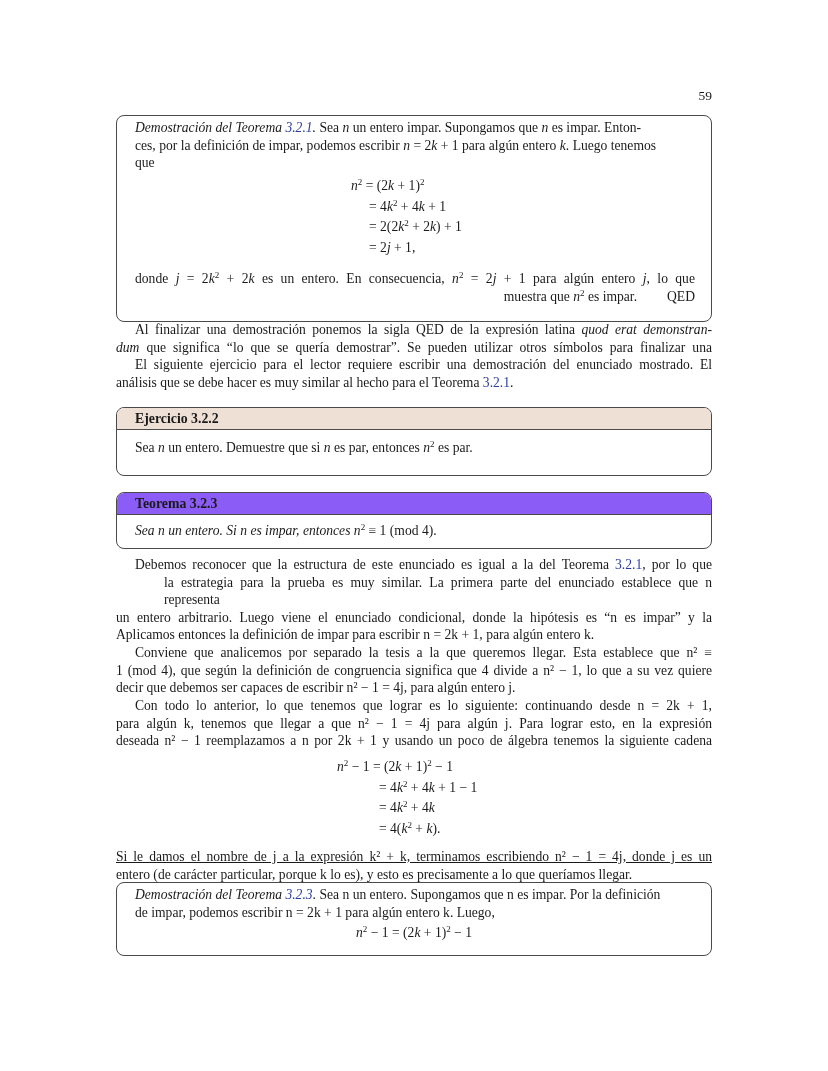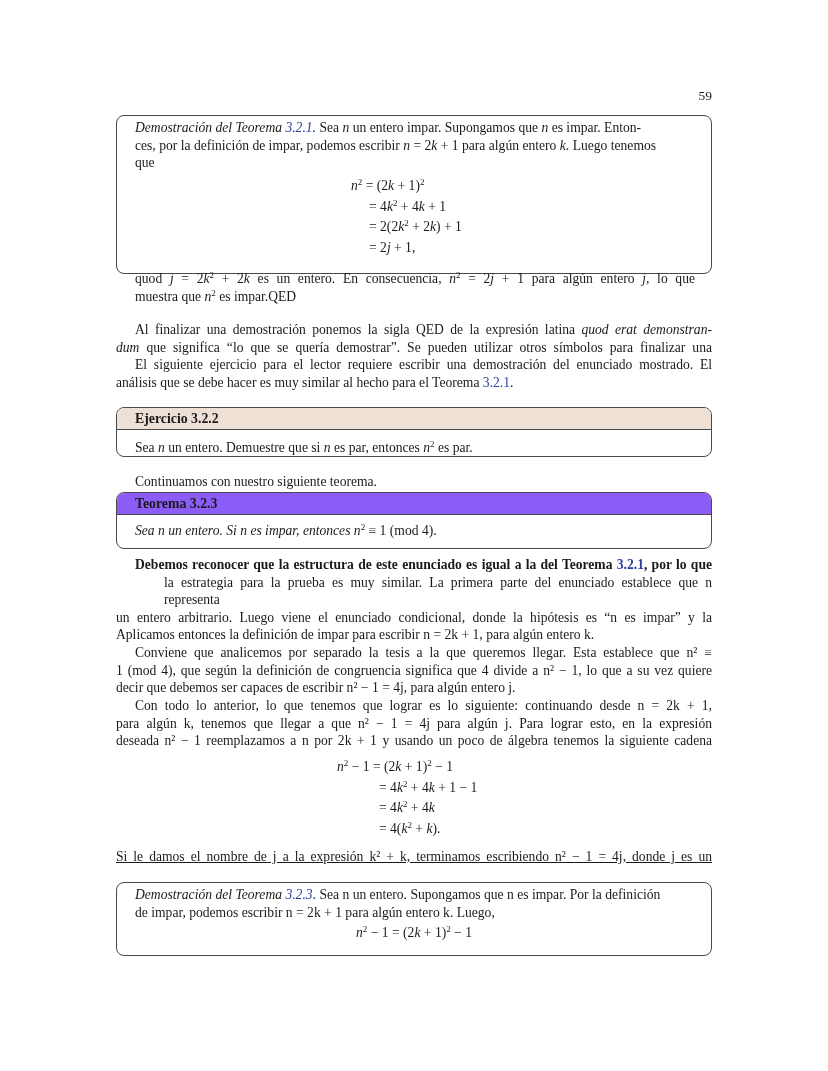--- a/index.html
+++ b/index.html
@@ -17,83 +17,82 @@
   .ref { color: #2b3ea0; }
   .ref-it { color: #2b3ea0; font-style: italic; }
   .eqblock { position: relative; font-family: "Liberation Serif", serif; font-size: 13.6px; line-height: 20.5px; }
   .hdr { height: 21px; border-bottom: 1.2px solid #4a4a4a; border-radius: 7px 7px 0 0;
          font-family: "Liberation Serif", serif; font-weight: bold; font-size: 13.8px; line-height: 21px; padding-left: 18px; }
   .hdr-ej { background: #efe0d6; }
   .hdr-th { background: #8b5cf6; }
   .abs { position: absolute; left: 116px; width: 596px; }
   sup { font-size: 9px; line-height: 0; vertical-align: 5px; }
   i { font-style: italic; }
-  .qed-line { display: flex; justify-content: flex-start; }
+  .qed-line { display: flex; justify-content: flex-end; gap: 30px; }
   .sq-black { display: inline-block; width: 9px; height: 9px; background: #111; vertical-align: 0px; margin: 0 1px; }
 </style>
 </head>
 <body>
 
 <div class="page">
 
   <div class="pagenum">59</div>
 
-  <div class="box" style="top:115px;height:159px;">
+  <div class="box" style="top:115px;height:207px;">
     <div class="inner txt" style="padding-top:3px;">
       <div>
         <span class="proof-title"><span>Demostración del Teorema</span> <span class="ref-it">3.2.1</span>.</span>
         Sea <i>n</i> <span>un entero impar. Supongamos que</span> <i>n</i> <span>es impar. Enton-</span>
       </div>
       <div>
         <span>ces, por la definición de impar, podemos escribir</span> <i>n</i> = 2<i>k</i> + 1 <span>para algún entero</span> <i>k</i><span>. Luego tenemos</span>
       </div>
       <div>que</div>
     </div>
     <div class="eqblock" style="position:absolute;left:0;top:60px;width:596px;">
       <div style="position:absolute;left:234px;top:0;"><i>n</i><sup>2</sup> = (2<i>k</i> + 1)<sup>2</sup></div>
       <div style="position:absolute;left:252px;top:20.5px;">= 4<i>k</i><sup>2</sup> + 4<i>k</i> + 1</div>
       <div style="position:absolute;left:252px;top:41px;">= 2(2<i>k</i><sup>2</sup> + 2<i>k</i>) + 1</div>
       <div style="position:absolute;left:252px;top:61.5px;">= 2<i>j</i> + 1,</div>
     </div>
     <div class="inner txt" style="position:absolute;left:0;top:154px;width:596px;box-sizing:border-box;">
       <div style="text-align:justify;text-align-last:justify;">
-        <span>quod</span> <i>j</i> = 2<i>k</i><sup>2</sup> + 2<i>k</i> <span>es un entero. En consecuencia,</span> <i>n</i><sup>2</sup> = 2<i>j</i> + 1 <span>para algún entero</span> <i>j</i><span>, lo que</span>
+        <span>donde</span> <i>j</i> = 2<i>k</i><sup>2</sup> + 2<i>k</i> <span>es un entero. En consecuencia,</span> <i>n</i><sup>2</sup> = 2<i>j</i> + 1 <span>para algún entero</span> <i>j</i><span>, lo que</span>
       </div>
       <div class="qed-line">
         <span><span>muestra que</span> <i>n</i><sup>2</sup> <span>es impar.</span></span>
         <span>QED</span>
       </div>
     </div>
   </div>
 
   <div class="abs txt" style="top:321px;">
     <div class="ind" style="text-align:justify;text-align-last:justify;"><span>Al finalizar una demostración ponemos la sigla QED de la expresión latina</span> <i>quod erat demonstran-</i></div>
     <div style="text-align:justify;text-align-last:justify;"><i>dum</i> <span>que significa “lo que se quería demostrar”. Se pueden utilizar otros símbolos para finalizar una</span></div>
     <div class="ind" style="text-align:justify;text-align-last:justify;">El siguiente ejercicio para el lector requiere escribir una demostración del enunciado mostrado. El</div>
     <div><span>análisis que se debe hacer es muy similar al hecho para el Teorema</span> <span class="ref">3.2.1</span><span>.</span></div>
   </div>
 
-  <div class="box" style="top:407px;height:50px;">
+  <div class="box" style="top:407px;height:69px;">
     <div class="hdr hdr-ej">Ejercicio 3.2.2</div>
     <div class="inner txt" style="padding-top:9px;">
       <span>Sea</span> <i>n</i> <span>un entero. Demuestre que si</span> <i>n</i> <span>es par, entonces</span> <i>n</i><sup>2</sup> <span>es par.</span>
     </div>
   </div>
 
-  <div class="abs txt ind" style="top:473px;">Continuamos con nuestro siguiente teorema.</div>
 
   <div class="box" style="top:492px;height:57px;">
     <div class="hdr hdr-th">Teorema 3.2.3</div>
     <div class="inner txt" style="padding-top:7px;">
       <i>Sea n un entero. Si n es impar, entonces</i> <i>n</i><sup>2</sup> ≡ 1 <span>(mod 4).</span>
     </div>
   </div>
 
   <div class="abs txt" style="top:556px;">
-    <div class="ind" style="text-align-last:justify;font-weight:bold;"><span>Debemos reconocer que la estructura de este enunciado es igual a la del Teorema</span> <span class="ref">3.2.1</span><span>, por lo que</span></div>
+    <div class="ind" style="text-align-last:justify;"><span>Debemos reconocer que la estructura de este enunciado es igual a la del Teorema</span> <span class="ref">3.2.1</span><span>, por lo que</span></div>
     <div style="text-align-last:justify;margin-left:48px;">la estrategia para la prueba es muy similar. La primera parte del enunciado establece que n representa</div>
     <div style="text-align-last:justify;">un entero arbitrario. Luego viene el enunciado condicional, donde la hipótesis es “n es impar” y la</div>
     <div>Aplicamos entonces la definición de impar para escribir n = 2k + 1, para algún entero k.</div>
   </div>
 
   <div class="abs txt" style="top:644px;">
     <div class="ind" style="text-align-last:justify;">Conviene que analicemos por separado la tesis a la que queremos llegar. Esta establece que n² ≡</div>
     <div style="text-align-last:justify;">1 (mod 4), que según la definición de congruencia significa que 4 divide a n² − 1, lo que a su vez quiere</div>
     <div>decir que debemos ser capaces de escribir n² − 1 = 4j, para algún entero j.</div>
   </div>
@@ -106,20 +105,21 @@
 
   <div class="eqblock" style="position:absolute;left:0;top:757px;width:828px;">
     <div style="position:absolute;left:337px;top:0;"><i>n</i><sup>2</sup> − 1 = (2<i>k</i> + 1)<sup>2</sup> − 1</div>
     <div style="position:absolute;left:379px;top:20.5px;">= 4<i>k</i><sup>2</sup> + 4<i>k</i> + 1 − 1</div>
     <div style="position:absolute;left:379px;top:41px;">= 4<i>k</i><sup>2</sup> + 4<i>k</i></div>
     <div style="position:absolute;left:379px;top:61.5px;">= 4(<i>k</i><sup>2</sup> + <i>k</i>).</div>
   </div>
 
   <div class="abs txt" style="top:848px;">
     <div style="text-align-last:justify;text-decoration:underline;">Si le damos el nombre de j a la expresión k² + k, terminamos escribiendo n² − 1 = 4j, donde j es un</div>
+    <div>entero (de carácter particular, porque k lo es), y esto es precisamente a lo que queríamos llegar.</div>
   </div>
 
   <div class="box" style="top:882px;height:74px;">
     <div class="inner txt" style="padding-top:3px;">
       <div>
         <span class="proof-title"><span>Demostración del Teorema</span> <span class="ref-it">3.2.3</span></span><span>. Sea n un entero. Supongamos que n es impar. Por la definición</span>
       </div>
       <div>de impar, podemos escribir n = 2k + 1 para algún entero k. Luego,</div>
       <div style="text-align:center;margin-top:3px;"><i>n</i><sup>2</sup> − 1 = (2<i>k</i> + 1)<sup>2</sup> − 1</div>
     </div>

